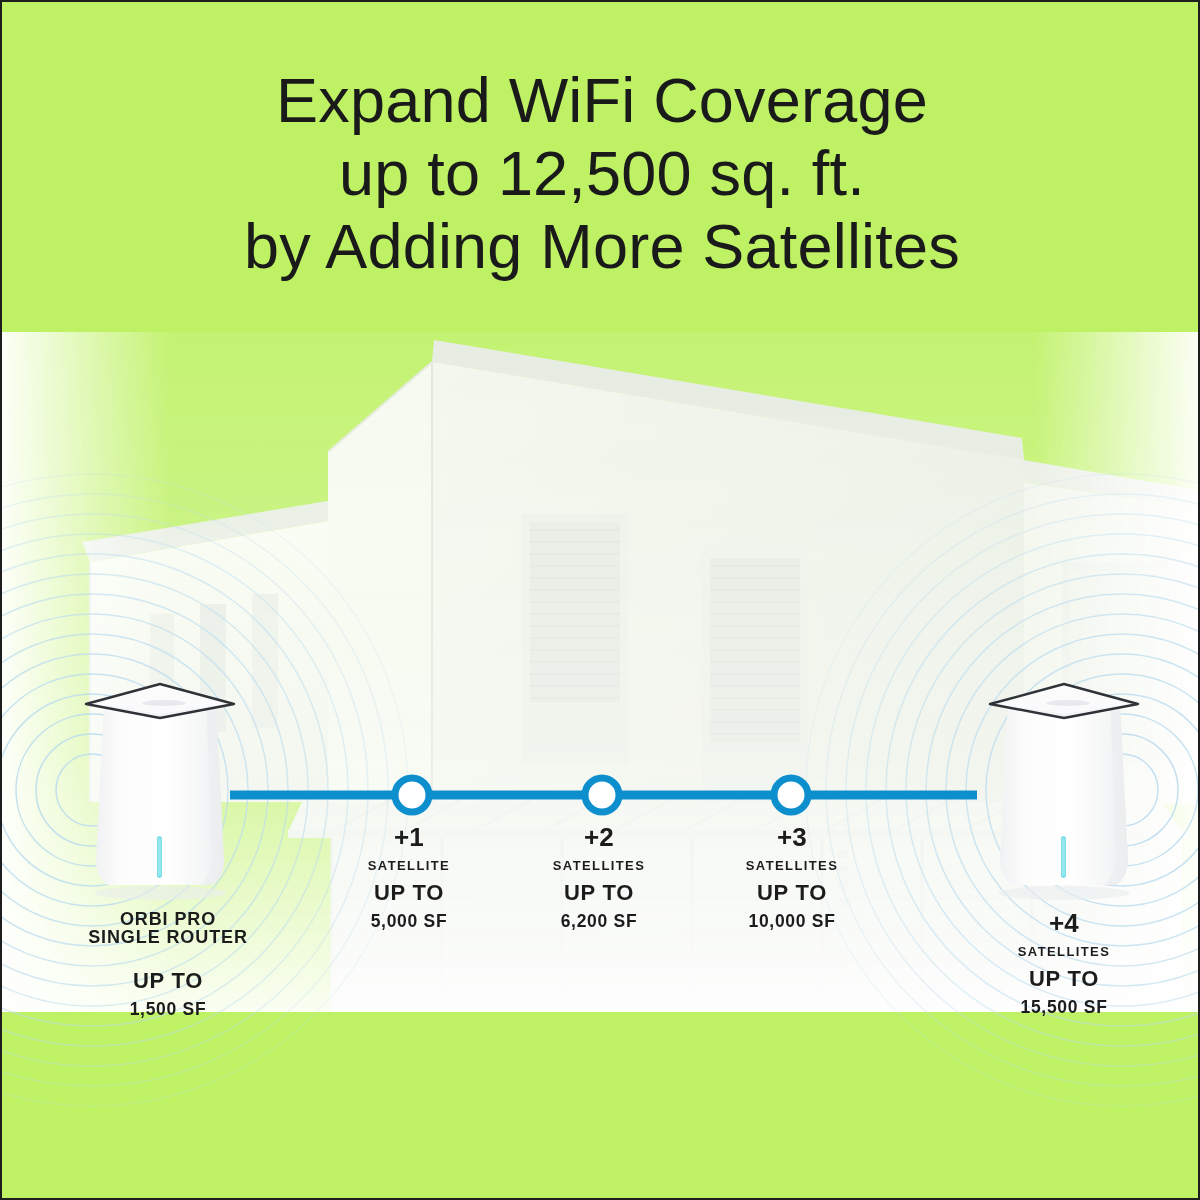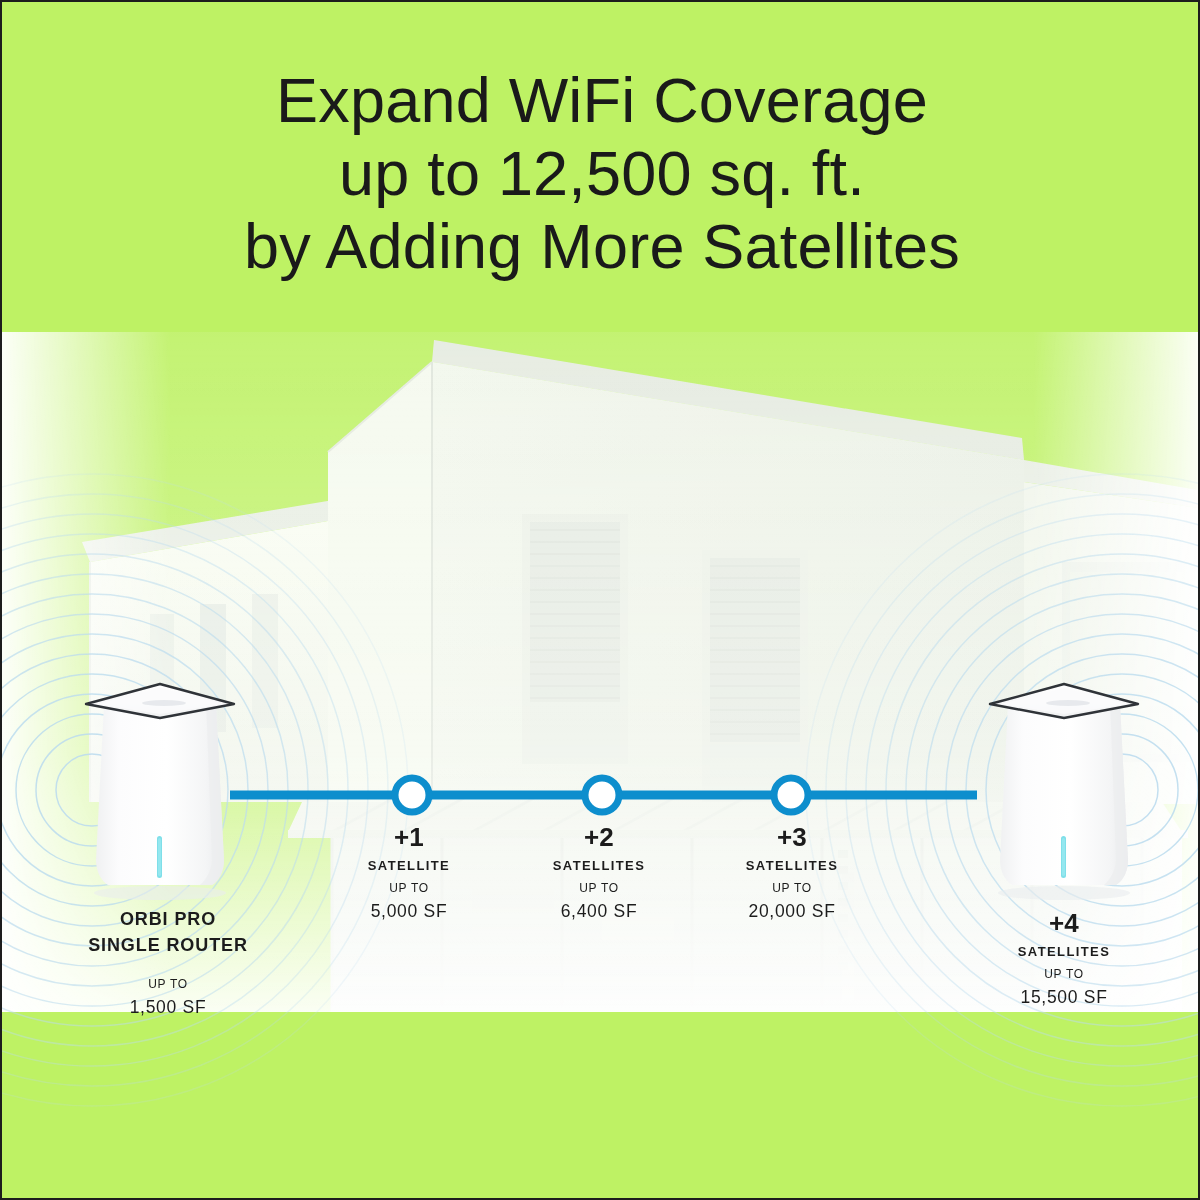--- a/index.html
+++ b/index.html
@@ -78,36 +78,36 @@
     letter-spacing:0.2px;
     margin-bottom:9px;
   }
   .caption .unit {
     font-size:13px;
     font-weight:700;
     letter-spacing:1.4px;
     margin-bottom:10px;
   }
   .caption .upto {
-    font-size:12px;
-    font-weight:400;
+    font-size:22px;
+    font-weight:700;
     letter-spacing:0.7px;
     margin-bottom:9px;
   }
   .caption .area {
     font-size:17.5px;
-    font-weight:400;
+    font-weight:700;
     letter-spacing:0.7px;
   }
   .caption .name1, .caption .name2 {
     font-size:18px;
     font-weight:700;
     letter-spacing:0.9px;
   }
-  .caption .name1 { margin-bottom:8px; }
+  .caption .name1 { }
   .caption .name2 { margin-bottom:24px; }
 
   #cap-router { left:28px;  top:908px; width:276px; }
   #cap-s1     { left:318px; top:822px; width:178px; }
   #cap-s2     { left:508px; top:822px; width:178px; }
   #cap-s3     { left:698px; top:822px; width:184px; }
   #cap-s4     { left:938px; top:908px; width:248px; }
 </style>
 </head>
 <body>
@@ -390,28 +390,28 @@
     <div class="amt">+1</div>
     <div class="unit">SATELLITE</div>
     <div class="upto">UP TO</div>
     <div class="area">5,000 SF</div>
   </div>
 
   <div class="caption" id="cap-s2">
     <div class="amt">+2</div>
     <div class="unit">SATELLITES</div>
     <div class="upto">UP TO</div>
-    <div class="area">6,400 SF</div>
+    <div class="area">6,200 SF</div>
   </div>
 
   <div class="caption" id="cap-s3">
     <div class="amt">+3</div>
     <div class="unit">SATELLITES</div>
     <div class="upto">UP TO</div>
-    <div class="area">20,000 SF</div>
+    <div class="area">10,000 SF</div>
   </div>
 
   <div class="caption" id="cap-s4">
     <div class="amt">+4</div>
     <div class="unit">SATELLITES</div>
     <div class="upto">UP TO</div>
     <div class="area">15,500 SF</div>
   </div>
 
 </div>

